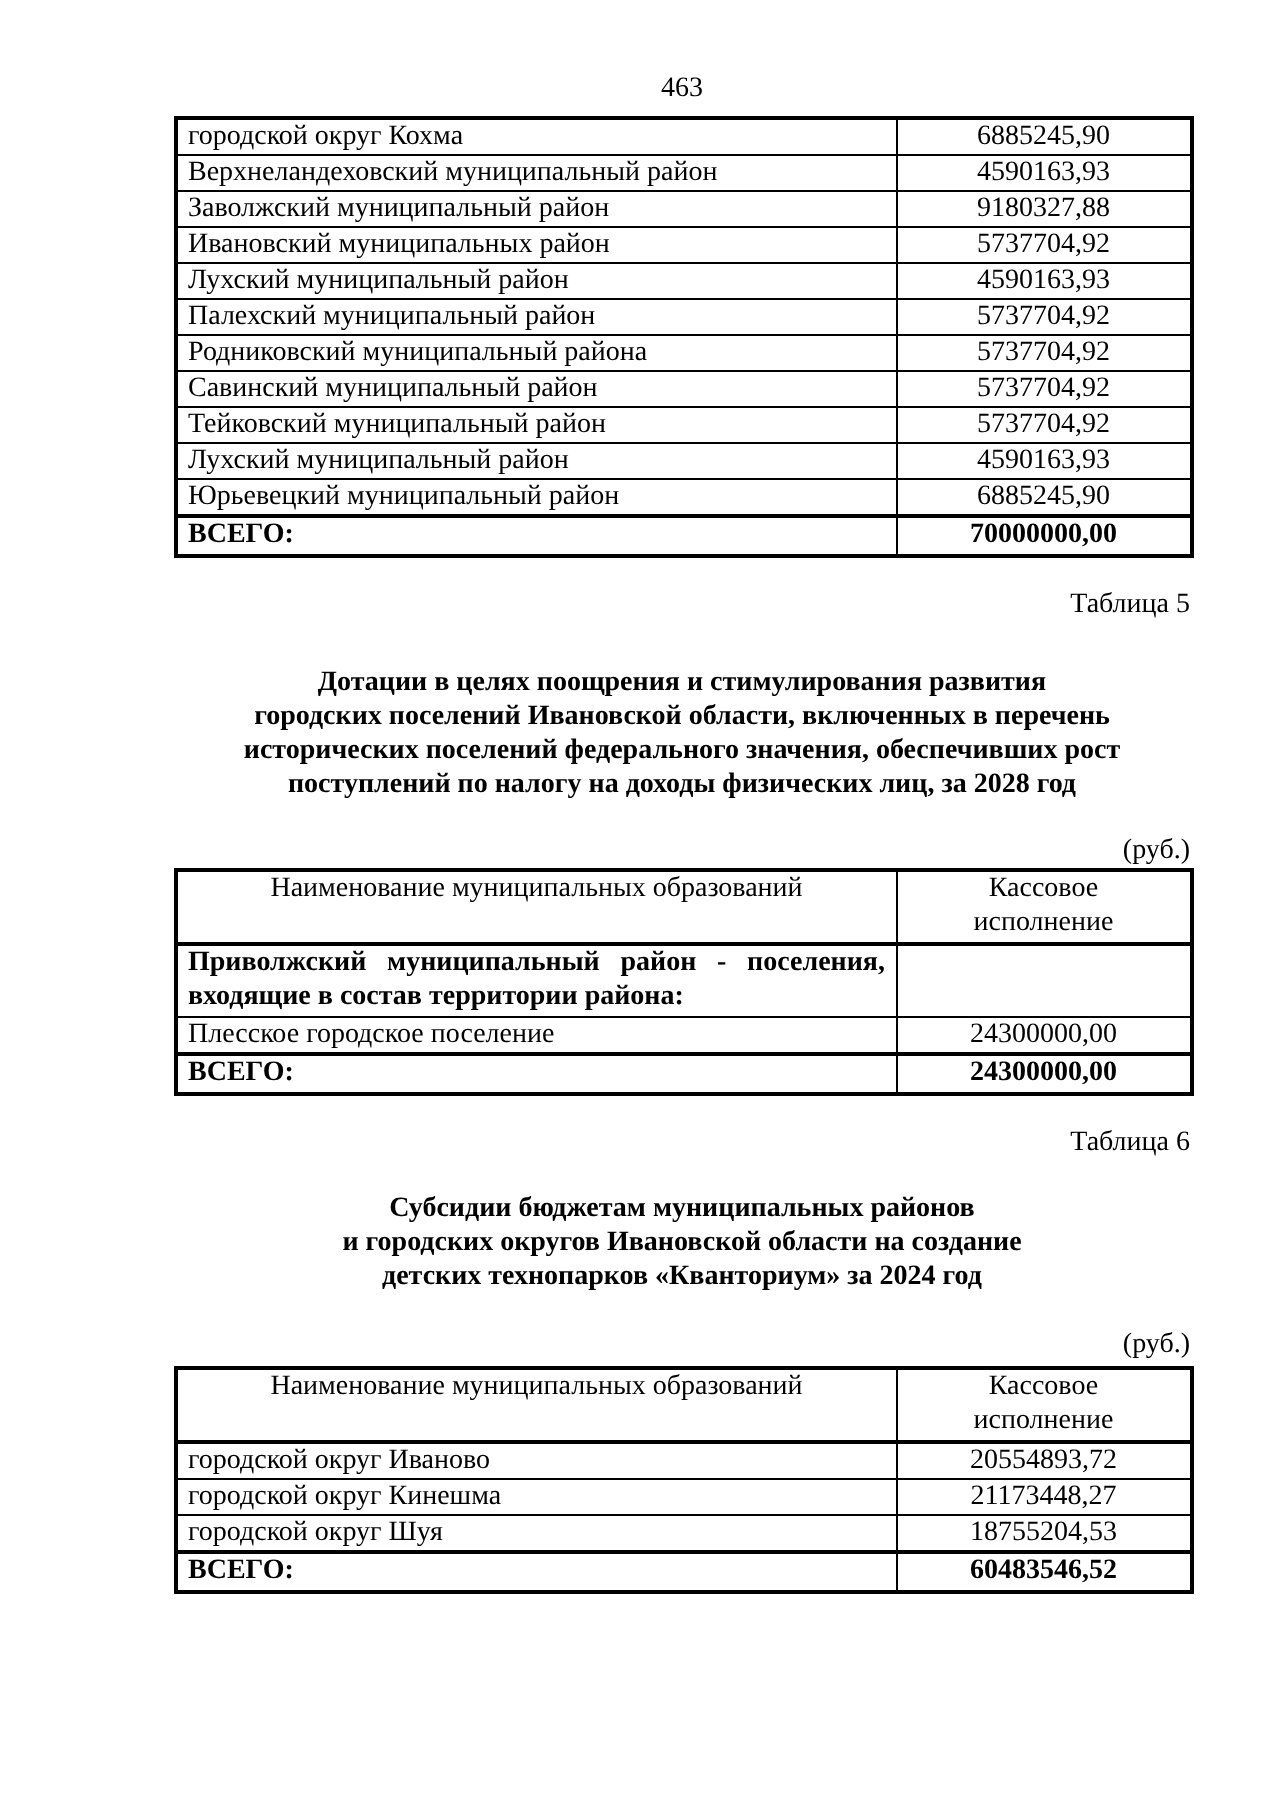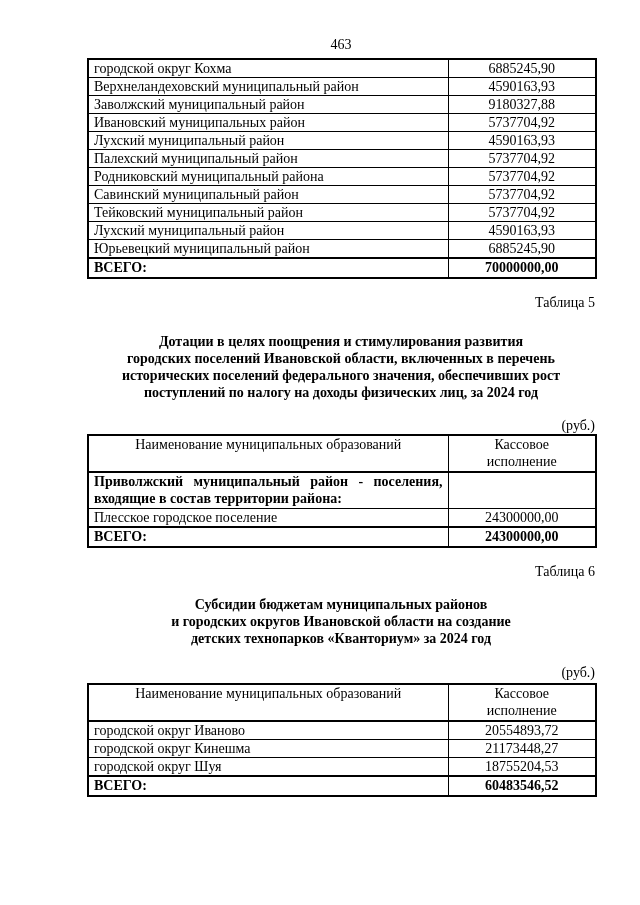--- a/index.html
+++ b/index.html
@@ -153,21 +153,21 @@
         <td class="num">70000000,00</td>
       </tr>
     </tbody>
   </table>
 
   <div class="tbl-label">Таблица 5</div>
 
   <div class="doc-title">Дотации в целях поощрения и стимулирования развития
 городских поселений Ивановской области, включенных в перечень
 исторических поселений федерального значения, обеспечивших рост
-поступлений по налогу на доходы физических лиц, за 2024 год</div>
+поступлений по налогу на доходы физических лиц, за 2028 год</div>
 
   <div class="unit">(руб.)</div>
 
   <table class="doc tbl-t2">
     <colgroup>
         <col class="c-name">
         <col class="c-value">
       </colgroup>
     <tbody>
       <tr class="hdr">

